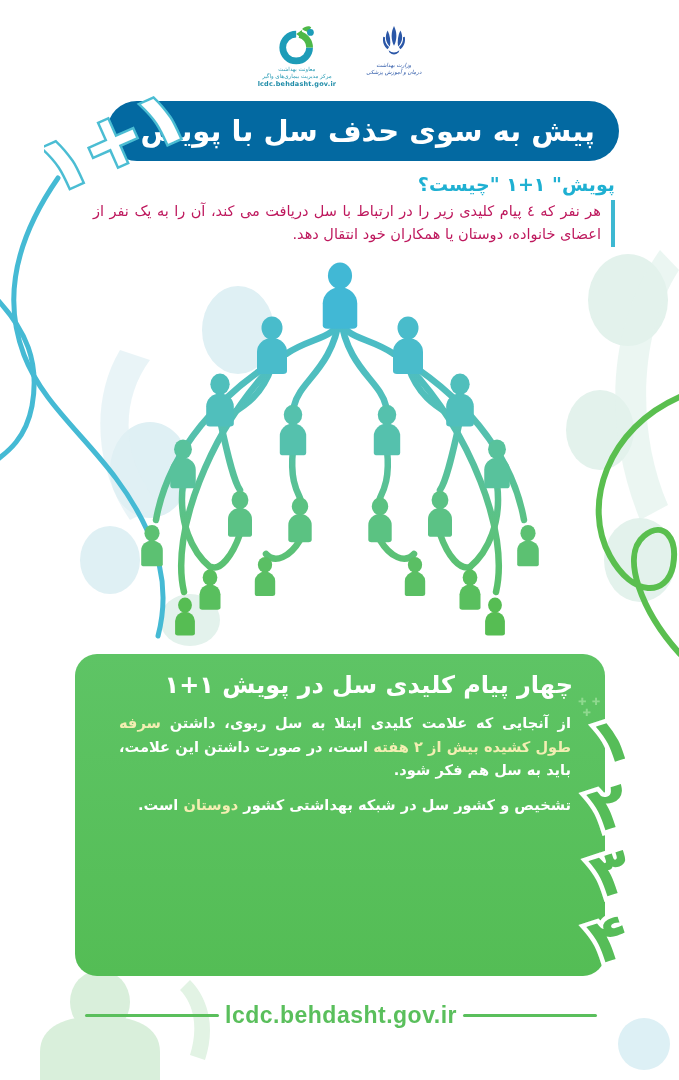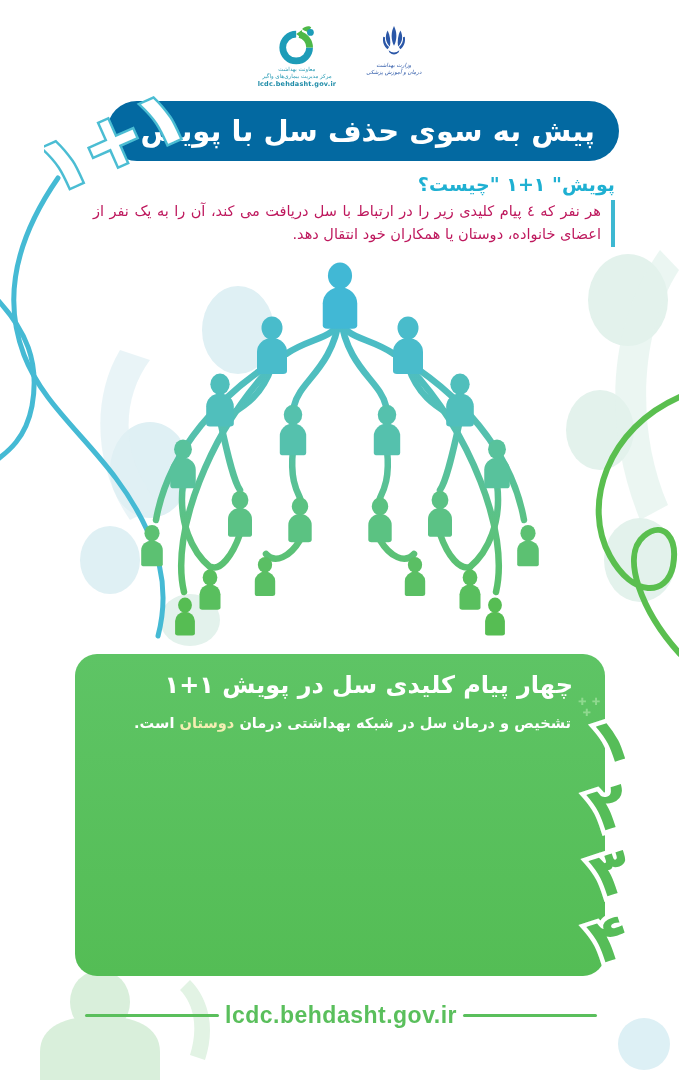--- a/index.html
+++ b/index.html
@@ -182,21 +182,22 @@
 </svg>
 
 <div class="abs intro">
   <div class="intro-h">پویش" ۱+۱ "چیست؟</div>
   <div class="intro-b">هر نفر که ٤ پیام کلیدی زیر را در ارتباط با سل دریافت می کند، آن را به یک نفر از اعضای خانواده، دوستان یا همکاران خود انتقال دهد.</div>
 </div>
 
 <div class="abs gbox">
   <div class="gbox-h">چهار پیام کلیدی سل در پویش ۱+۱</div>
   <div class="msgs">
-    <div class="msg"><span>تشخیص و درمان سل در شبکه بهداشتی درمان </span><span class="hl">دوستان</span><span> است.</span></div>
+    <div class="msg"><span>از آنجایی که علامت کلیدی ابتلا به سل ریوی، داشتن </span><span class="hl">سرفه طول کشیده بیش از ۲ هفته</span><span> است، در صورت داشتن این علامت، باید به سل هم فکر شود.</span></div>
+    <div class="msg"><span>تشخیص و کشور سل در شبکه بهداشتی کشور </span><span class="hl">دوستان</span><span> است.</span></div>
   </div>
 </div>
 <div class="abs sparkles">✚ ✚<br>&nbsp;✚</div>
 
 <svg class="abs gnum" style="top:700px;left:576px;" viewBox="0 0 70 80">
   <text x="35" y="62" text-anchor="middle" font-size="62" font-weight="bold" fill="#56bd58" stroke="#ffffff" stroke-width="9" paint-order="stroke" transform="rotate(-18 35 40)">۱</text>
 </svg>
 <svg class="abs gnum" style="top:766px;left:574px;" viewBox="0 0 70 80">
   <text x="35" y="62" text-anchor="middle" font-size="62" font-weight="bold" fill="#56bd58" stroke="#ffffff" stroke-width="9" paint-order="stroke" transform="rotate(-18 35 40)">۲</text>
 </svg>

